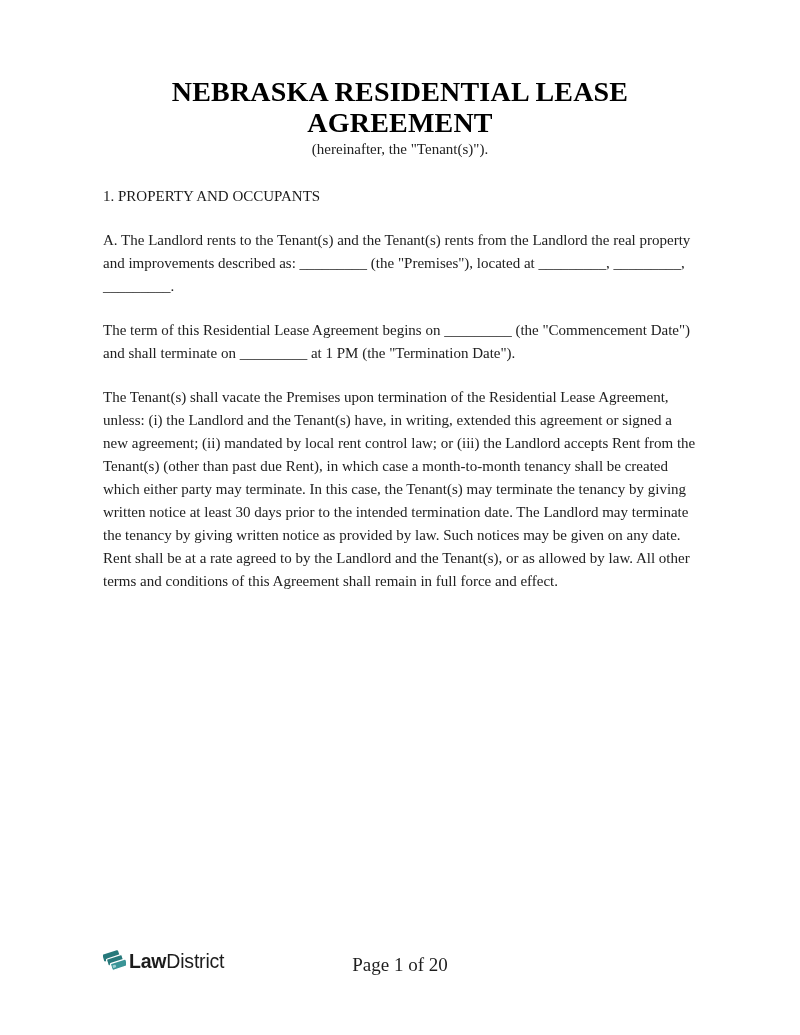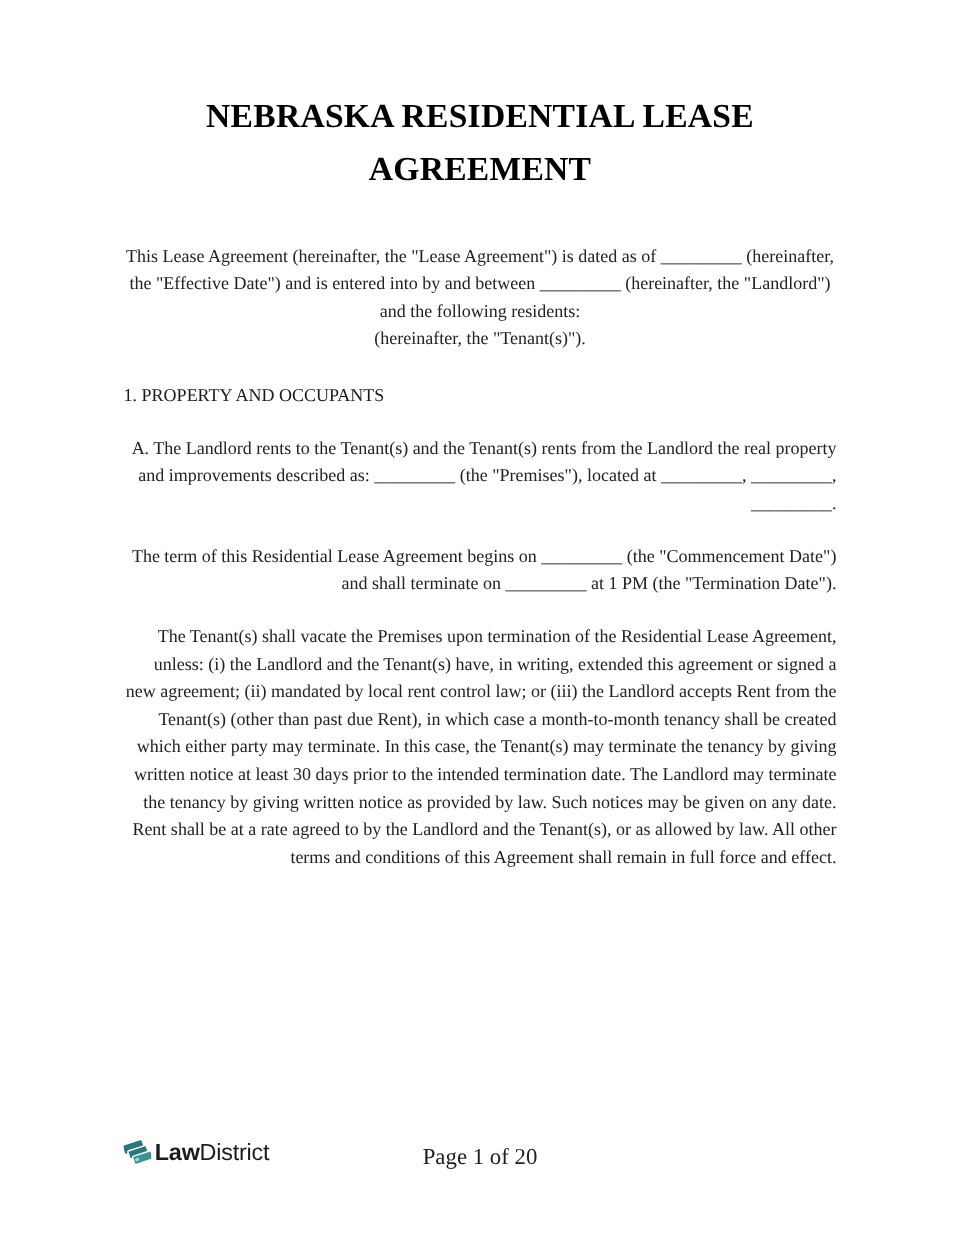--- a/index.html
+++ b/index.html
@@ -14,39 +14,39 @@
   }
   .page {
     position: absolute;
     inset: 0;
     padding: 0 103px;
     box-sizing: border-box;
   }
   .doc-title {
     margin: 76px 0 0 0;
     font-size: 28px;
-    line-height: 44px;
+    line-height: 31px;
     font-weight: 700;
     text-align: center;
     color: #000000;
     letter-spacing: 0.2px;
   }
   p { margin: 0; font-size: 15px; line-height: 23px; }
   .center { text-align: center; }
   .intro { margin-top: 39px; }
   .blank-line { margin-top: 22px; }
   .lead-in { margin-top: 13px; }
   .section-heading {
     margin: 24px 0 0 0;
     font-size: 15px;
     line-height: 23px;
     font-weight: 400;
     color: #1a1a1a;
   }
-  .para { margin-top: 21px; text-align: right; }
+  .para { margin-top: 21px; }
   .footer {
     position: absolute;
     left: 103px;
     right: 103px;
     top: 948px;
     height: 32px;
   }
   .logo {
     position: absolute;
     left: 0;
@@ -71,21 +71,20 @@
     white-space: nowrap;
   }
 </style>
 </head>
 <body>
 
 <div class="page">
 
   <h1 class="doc-title">NEBRASKA RESIDENTIAL LEASE AGREEMENT</h1>
 
-  <p class="center intro">This Lease Agreement (hereinafter, the "Lease Agreement") is dated as of _________ (hereinafter, the "Effective Date") and is entered into by and between _________ (hereinafter, the "Landlord") and the following residents:</p>
 
 
   <p class="center">(hereinafter, the "Tenant(s)").</p>
 
 
   <h2 class="section-heading">1. PROPERTY AND OCCUPANTS</h2>
 
   <p class="para">A. The Landlord rents to the Tenant(s) and the Tenant(s) rents from the Landlord the real property and improvements described as: _________ (the "Premises"), located at _________, _________, _________.</p>
 
 

